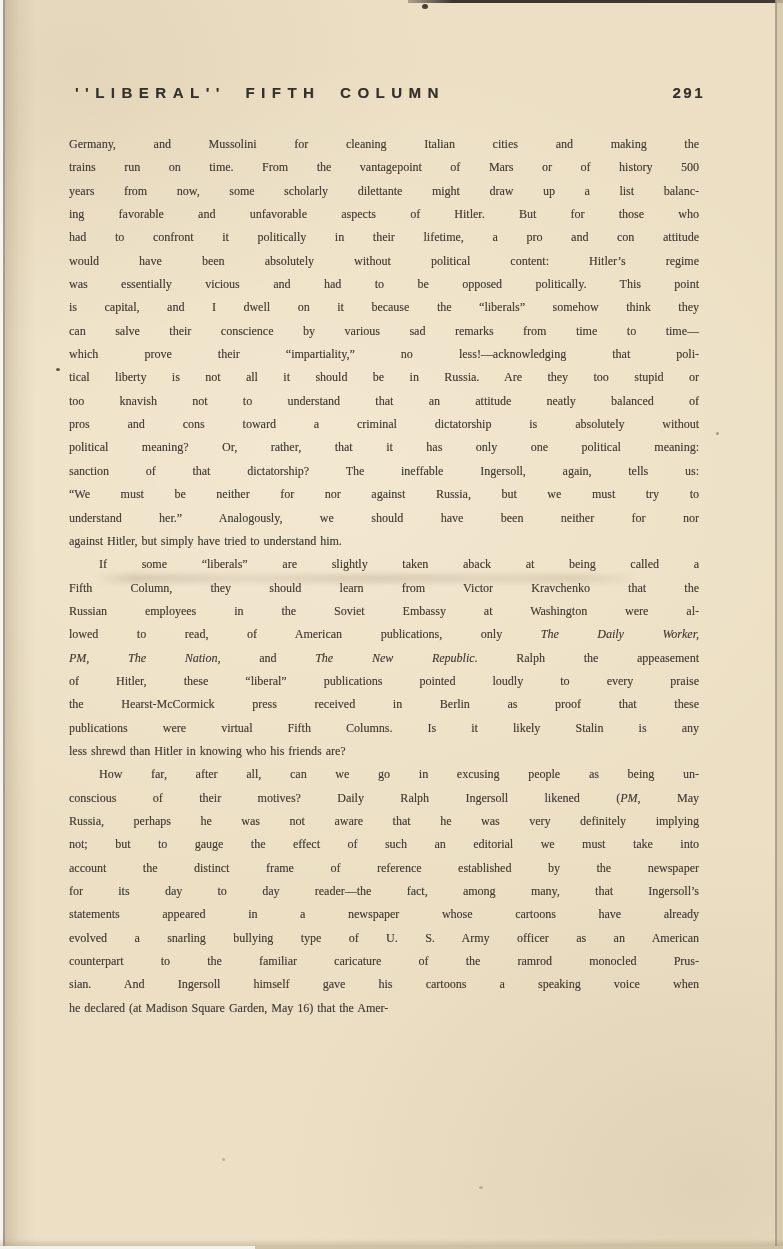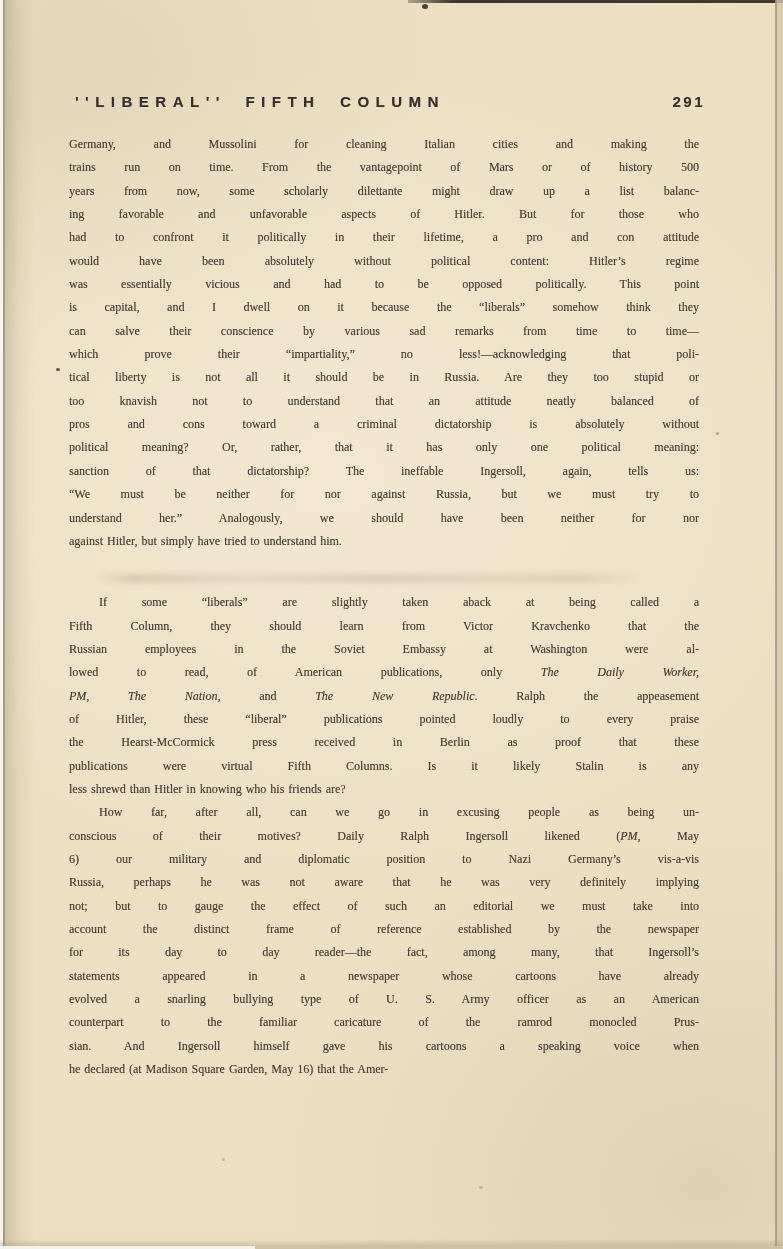--- a/index.html
+++ b/index.html
@@ -28,42 +28,42 @@
   .edge-top-dark{position:absolute;left:408px;top:0;width:375px;height:3px;
     background:linear-gradient(to right, rgba(55,50,42,0.35), #3b362e 12%, #403a31 100%);}
   .edge-right-shade{position:absolute;right:0;top:0;width:7px;height:100%;background:#d3c6a9;opacity:.8;}
   .edge-right-line{position:absolute;left:775px;top:0;width:2px;height:100%;background:#9f9683;opacity:.8;}
   .edge-bottom-band{position:absolute;left:0;bottom:3px;width:100%;height:7px;
     background:linear-gradient(to bottom, rgba(140,120,88,0.0), rgba(140,120,88,0.28));}
   .edge-bottom-white{position:absolute;left:0;bottom:0;width:255px;height:3px;background:#f3f2ec;}
   .edge-bottom-tan{position:absolute;left:255px;bottom:0;width:528px;height:3px;background:#cfc1a3;}
   
   .running-head{
-    position:absolute;left:75px;top:93px;width:630px;
+    position:absolute;left:75px;top:84px;width:630px;
     display:flex;justify-content:space-between;align-items:baseline;
     font-family:"Liberation Sans", sans-serif;
     color:var(--header_ink);
   }
   .head-title{
     font-size:15px;font-weight:bold;
     letter-spacing:6.5px;word-spacing:9px;
     text-shadow:0.3px 0.3px 0 rgba(45,40,33,0.4);
   }
   .head-page{
     font-size:15px;font-weight:bold;letter-spacing:2.5px;
     text-shadow:0.3px 0.3px 0 rgba(45,40,33,0.4);
   }
   
   .text-block{
     position:absolute;left:69px;top:133px;width:630px;
     color:var(--ink);
     font-size:12px;
   }
   .para{margin:0;}
-  .para:nth-child(2){margin-top:38px;}
+  .para:nth-child(2){}
   .line{
     height:23.35px;line-height:23.35px;
     text-align:justify;text-align-last:justify;
     white-space:nowrap;overflow:visible;
     word-spacing:1px;
     text-shadow:0.25px 0.25px 0 rgba(55,48,38,0.35);
   }
   .line.last{text-align-last:left;}
   .line.indent{text-indent:30px;}
   .line em{}
@@ -130,21 +130,20 @@
         <div class="line"><span>lowed to read, of American publications, only </span><em>The Daily Worker,</em></div>
         <div class="line"><em>PM, The Nation,</em><span> and </span><em>The New Republic</em><span>. Ralph the appeasement</span></div>
         <div class="line"><span>of Hitler, these “liberal” publications pointed loudly to every praise</span></div>
         <div class="line"><span>the Hearst-McCormick press received in Berlin as proof that these</span></div>
         <div class="line"><span>publications were virtual Fifth Columns. Is it likely Stalin is any</span></div>
         <div class="line last"><span>less shrewd than Hitler in knowing who his friends are?</span></div>
       </div>
       <div class="para">
         <div class="line indent"><span>How far, after all, can we go in excusing people as being un-</span></div>
         <div class="line"><span>conscious of their motives? Daily Ralph Ingersoll likened (</span><em>PM</em><span>, May</span></div>
-        <div class="line"><span>6) our military and diplomatic position to Nazi Germany’s vis-a-vis</span></div>
         <div class="line"><span>Russia, perhaps he was not aware that he was very definitely implying</span></div>
         <div class="line"><span>not; but to gauge the effect of such an editorial we must take into</span></div>
         <div class="line"><span>account the distinct frame of reference established by the newspaper</span></div>
         <div class="line"><span>for its day to day reader—the fact, among many, that Ingersoll’s</span></div>
         <div class="line"><span>statements appeared in a newspaper whose cartoons have already</span></div>
         <div class="line"><span>evolved a snarling bullying type of U. S. Army officer as an American</span></div>
         <div class="line"><span>counterpart to the familiar caricature of the ramrod monocled Prus-</span></div>
         <div class="line"><span>sian. And Ingersoll himself gave his cartoons a speaking voice when</span></div>
         <div class="line last"><span>he declared (at Madison Square Garden, May 16) that the Amer-</span></div>
       </div>

